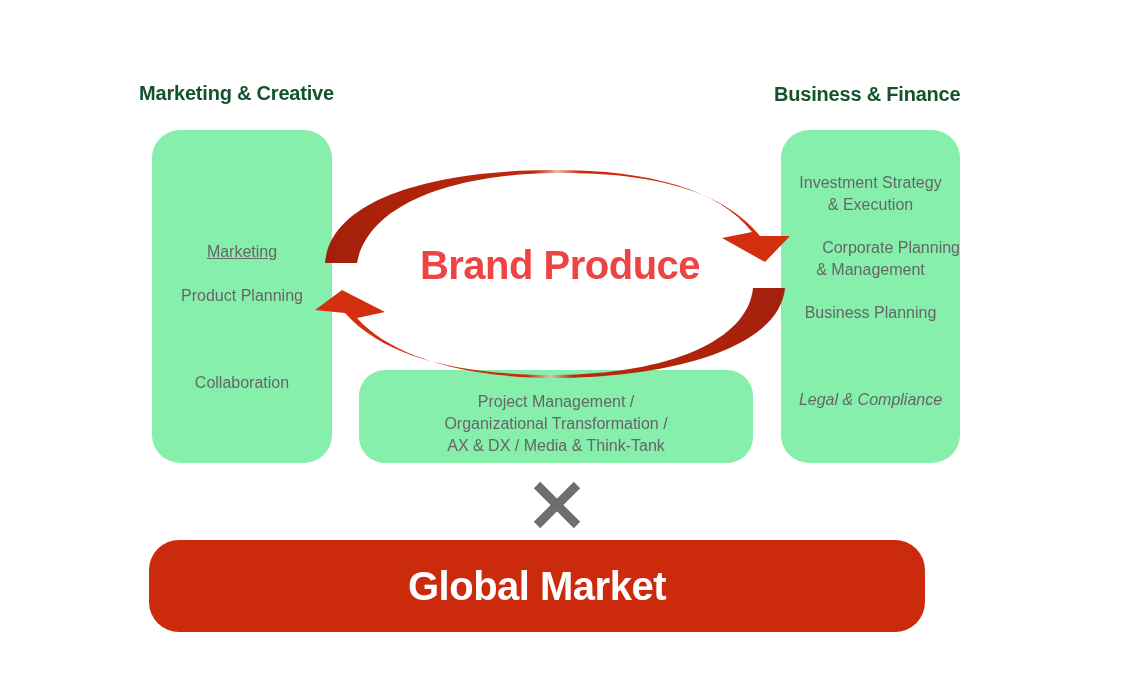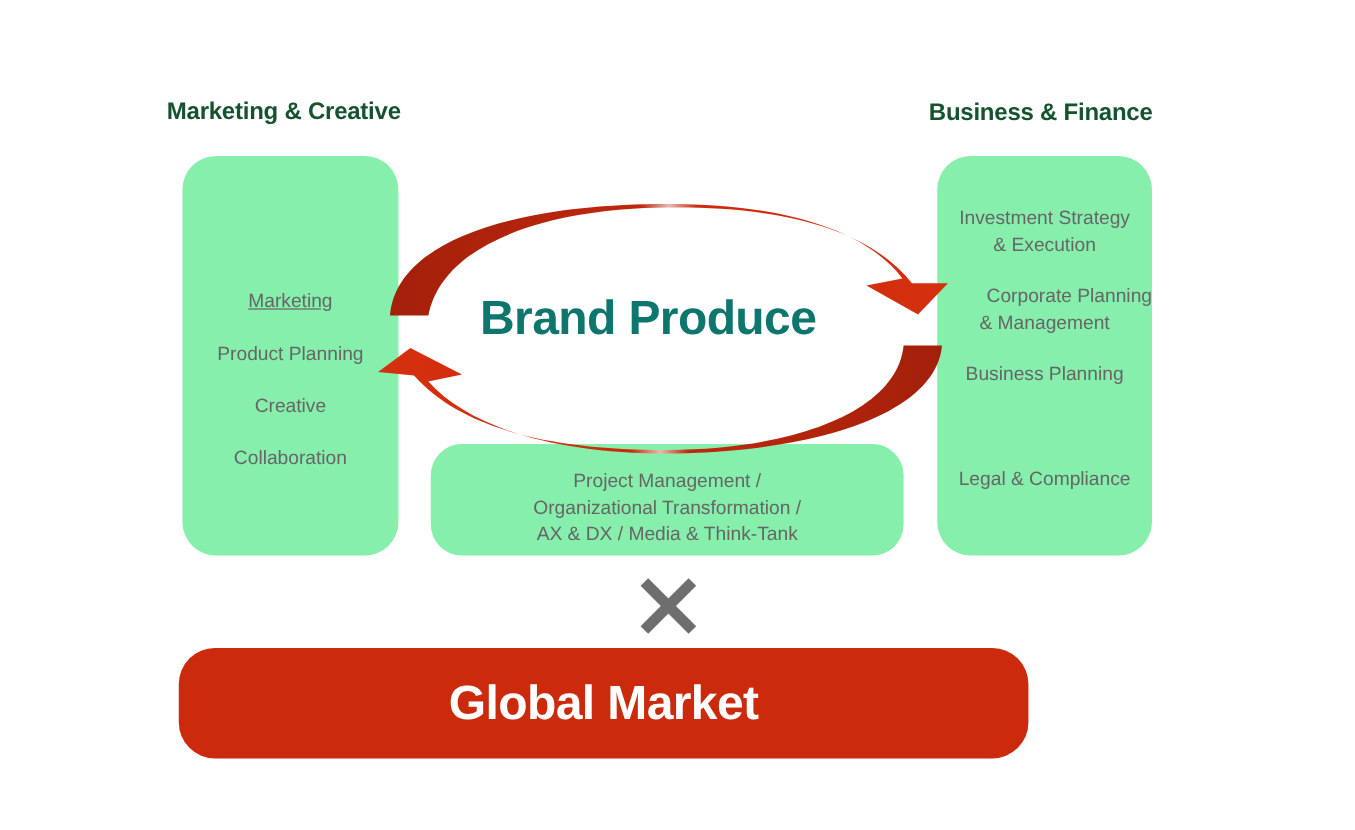--- a/index.html
+++ b/index.html
@@ -19,54 +19,53 @@
     }
     #panel-left { left: 152px; top: 130px; width: 180px; height: 333px; }
     #panel-right { left: 781px; top: 130px; width: 179px; height: 333px; }
     #panel-mid { left: 359px; top: 370px; width: 394px; height: 93px; border-radius: 26px; }
     .item {
       position: absolute; left: 0; right: 0; text-align: center;
       color: #666666; font-size: 16px; line-height: 22px;
     }
     #arrows { position: absolute; left: 0; top: 0; }
     #center-title {
-      position: absolute; left: 400px; width: 320px; top: 243px; 
-      color: #0f766e; font-weight: bold; font-size: 40px; letter-spacing: -0.5px;
+      position: absolute; left: 400px; width: 320px; top: 243px; text-align: center;
+      color: #ef4444; font-weight: bold; font-size: 40px; letter-spacing: -0.5px;
       white-space: nowrap;
     }
     #cross { position: absolute; left: 532px; top: 481px; }
     #global-bar {
-      position: absolute; left: 149px; top: 540px; width: 708px; height: 92px;
+      position: absolute; left: 149px; top: 540px; width: 776px; height: 92px;
       background: #cc2a0c; border-radius: 30px;
       display: flex; align-items: center; justify-content: center;
     }
     #global-label {
       color: #ffffff; font-weight: bold; font-size: 40px; letter-spacing: -0.5px;
     }
   </style>
 </head>
 <body>
 
 <div id="h-left" class="heading">Marketing &amp; Creative</div>
 <div id="h-right" class="heading">Business &amp; Finance</div>
 
 <div id="panel-left" class="panel">
   <div class="item" style="top:111px;text-decoration:underline;">Marketing</div>
   <div class="item" style="top:155px;">Product Planning</div>
-  <div class="item" style="top:198px;">Creative</div>
   <div class="item" style="top:242px;">Collaboration</div>
 </div>
 
 <div id="panel-right" class="panel">
   <div class="item" style="top:42px;">Investment Strategy</div>
   <div class="item" style="top:64px;">&amp; Execution</div>
   <div class="item" style="top:107px;text-align:right;">Corporate Planning</div>
   <div class="item" style="top:129px;">&amp; Management</div>
   <div class="item" style="top:172px;">Business Planning</div>
-  <div class="item" style="top:259px;">Legal &amp; Compliance</div>
+  <div class="item" style="top:259px;font-style:italic;">Legal &amp; Compliance</div>
 </div>
 
 <div id="panel-mid" class="panel">
   <div class="item" style="top:21px;">Project Management /</div>
   <div class="item" style="top:43px;">Organizational Transformation /</div>
   <div class="item" style="top:65px;">AX &amp; DX / Media &amp; Think-Tank</div>
 </div>
 
 <svg id="arrows" width="1129" height="692" viewBox="0 0 1129 692">
   <defs>

